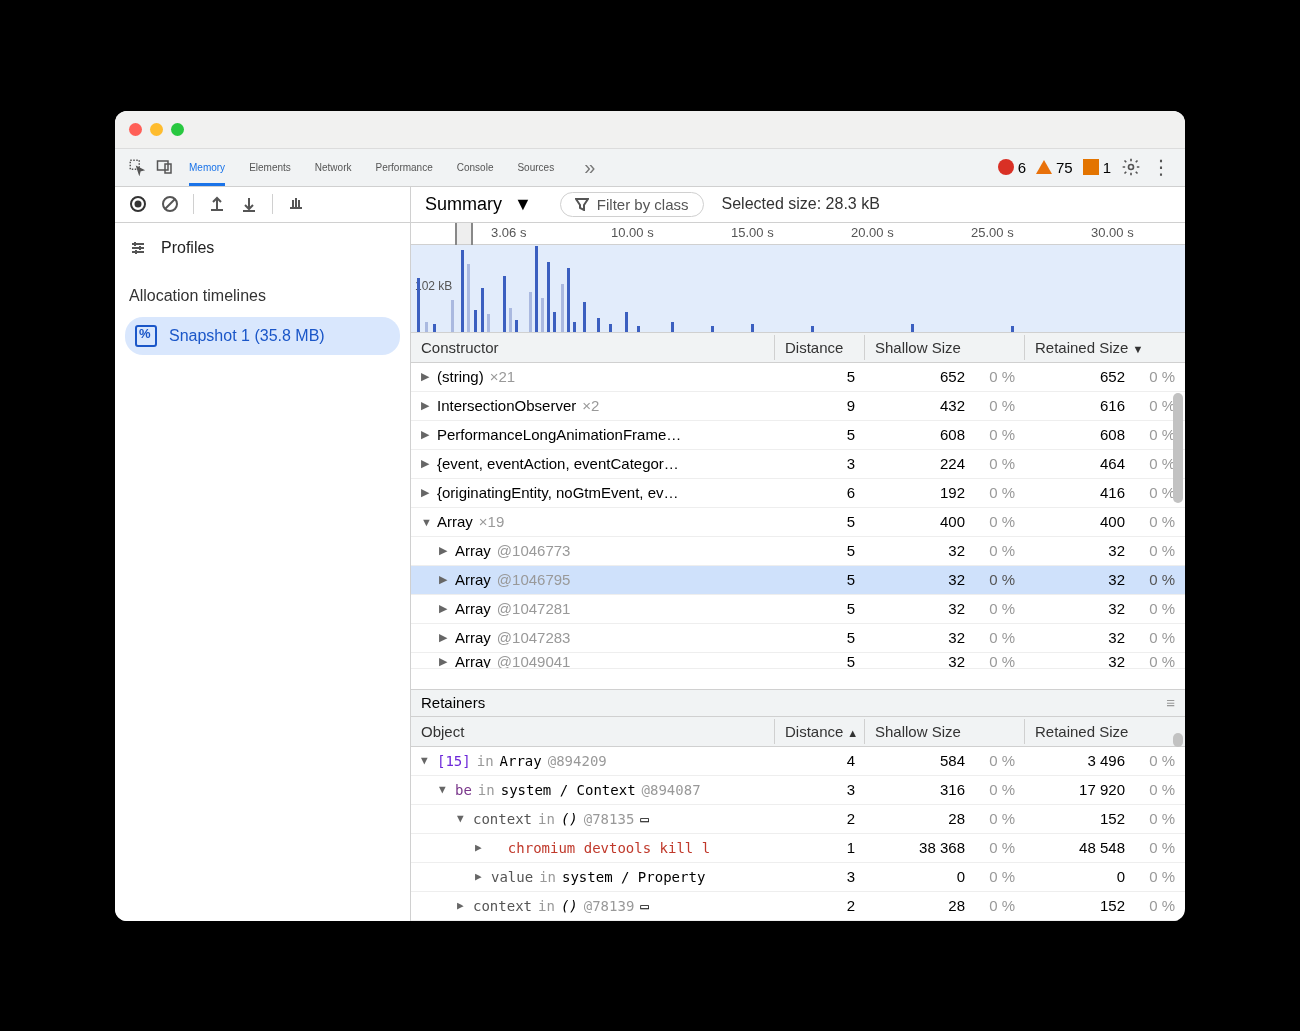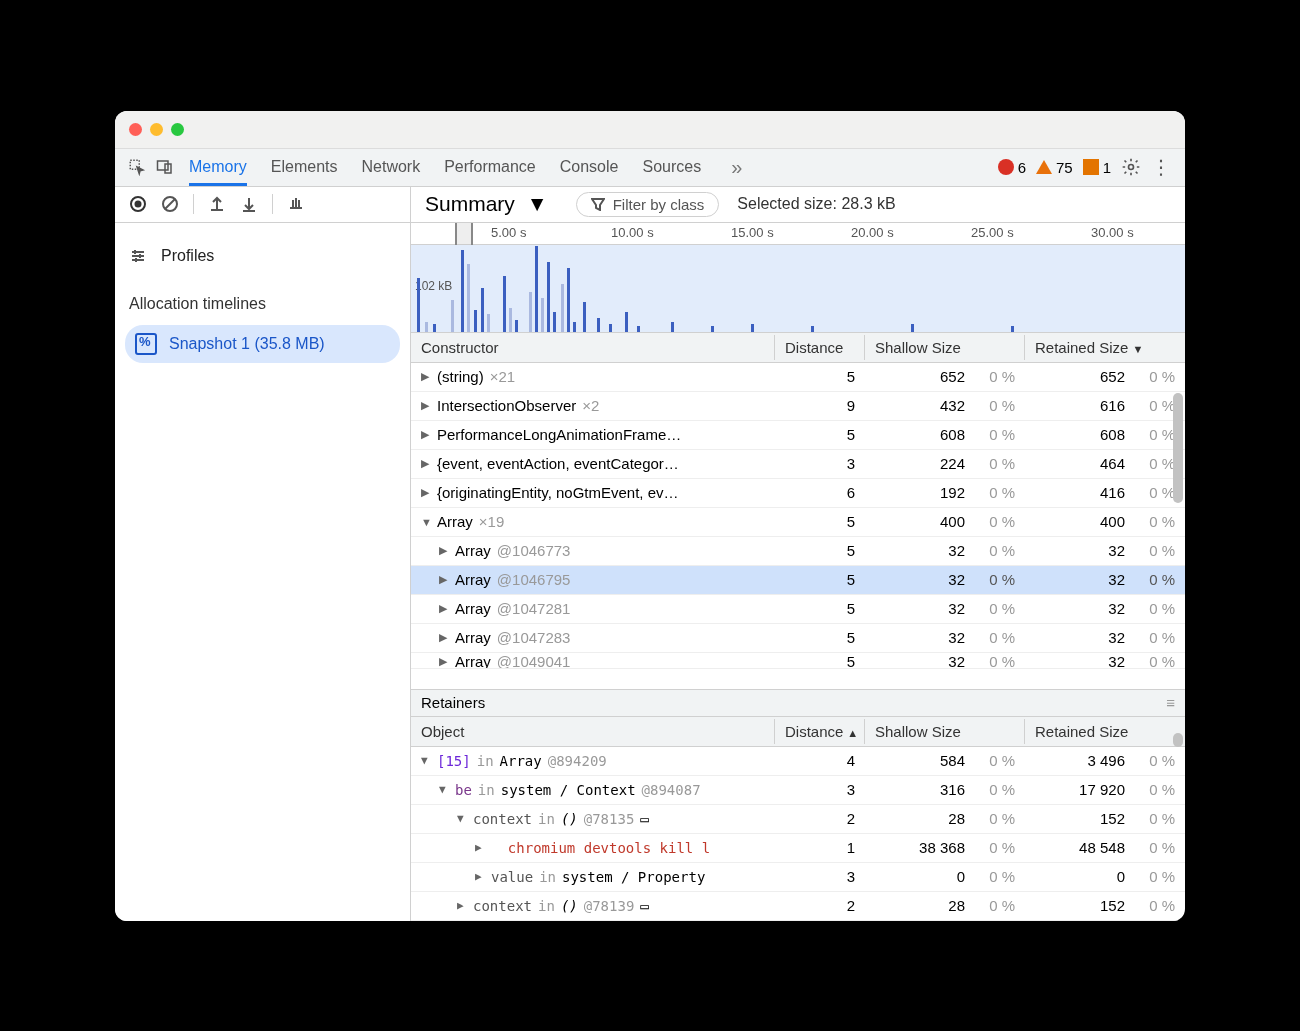--- a/index.html
+++ b/index.html
@@ -72,21 +72,21 @@
     align-items: stretch;
     height: 100%;
     margin-left: 10px;
     gap: 24px;
     flex: 1;
   }
   .tab {
     display: flex;
     align-items: center;
     color: #555;
-    font-size: 16px;
+    font-size: 10px;
     cursor: pointer;
     border-bottom: 3px solid transparent;
     padding-top: 3px;
   }
   .tab.active { color: #1a73e8; border-bottom-color: #1a73e8; font-weight: 500;}
   .tab-more { font-size: 20px; color: #777; padding: 0 6px; cursor: pointer; display:flex;align-items:center;}
   .right-status {
     display: flex;
     align-items: center;
     gap: 10px;
@@ -120,40 +120,40 @@
     height: 100%;
   }
   .icon-btn {
     width: 30px; height: 30px;
     display: flex; align-items: center; justify-content: center;
     color: #555; cursor: pointer; border-radius: 4px;
   }
   .sep { width:1px; height:20px; background:#d0d0d0; margin: 0 6px;}
   .summary-dd {
     display: flex; align-items: center; gap: 12px;
-    padding: 0 14px; cursor: pointer; font-size:21px;
+    padding: 0 14px; cursor: pointer; font-size:18px;
   }
   .filter-pill {
     display: flex; align-items: center; gap: 8px;
     background: #fff; border: 1px solid #d0d0d0;
     border-radius: 16px; padding: 3px 14px;
     margin-left: 14px; font-size: 15px; color:#555;
   }
   .sel-size { margin-left: 18px; font-size: 16px; color: #333;}
   
   .body {
     flex: 1;
     display: flex;
     overflow: hidden;
   }
   .sidebar {
     width: 296px;
     border-right: 1px solid #d0d0d0;
     background: #fff;
-    padding-top: 16px;
+    padding-top: 8px;
   }
   .side-head {
     display: flex; align-items: center; gap: 14px;
     padding: 8px 14px; font-size: 16px; color:#222;
   }
   .side-label {
     padding: 22px 14px 8px; color: #333; font-size:16px;
   }
   .snapshot {
     display: flex; align-items: center; gap: 12px;
@@ -370,21 +370,21 @@
         <span class="snap-icon"></span>
         <span>Snapshot 1 (35.8 MB)</span>
       </div>
     </div>
 
     <div class="content">
 
       <div class="timeline">
         <div class="time-ruler">
           <div class="marker" style="left:44px"></div>
-          <span id="ticks-container"><span class="time-lbl" style="left: 80px;">5.00 s</span><span class="time-lbl" style="left: 200px;">10.00 s</span><span class="time-lbl" style="left: 320px;">15.00 s</span><span class="time-lbl" style="left: 440px;">20.00 s</span><span class="time-lbl" style="left: 560px;">25.00 s</span><span class="time-lbl" style="left: 680px;">30.00 s</span></span>
+          <span id="ticks-container"><span class="time-lbl" style="left: 80px;">3.06 s</span><span class="time-lbl" style="left: 200px;">10.00 s</span><span class="time-lbl" style="left: 320px;">15.00 s</span><span class="time-lbl" style="left: 440px;">20.00 s</span><span class="time-lbl" style="left: 560px;">25.00 s</span><span class="time-lbl" style="left: 680px;">30.00 s</span></span>
         </div>
         <div class="ylbl">102 kB</div>
         <div class="bars" id="bars-container">
             <div class="bar" style="left: 6px; height: 54px;"></div>
             <div class="bar light" style="left: 14px; height: 10px;"></div>
             <div class="bar" style="left: 22px; height: 8px;"></div>
             <div class="bar light" style="left: 40px; height: 32px;"></div>
             <div class="bar" style="left: 50px; height: 82px;"></div>
             <div class="bar light" style="left: 56px; height: 68px;"></div>
             <div class="bar" style="left: 63px; height: 22px;"></div>

